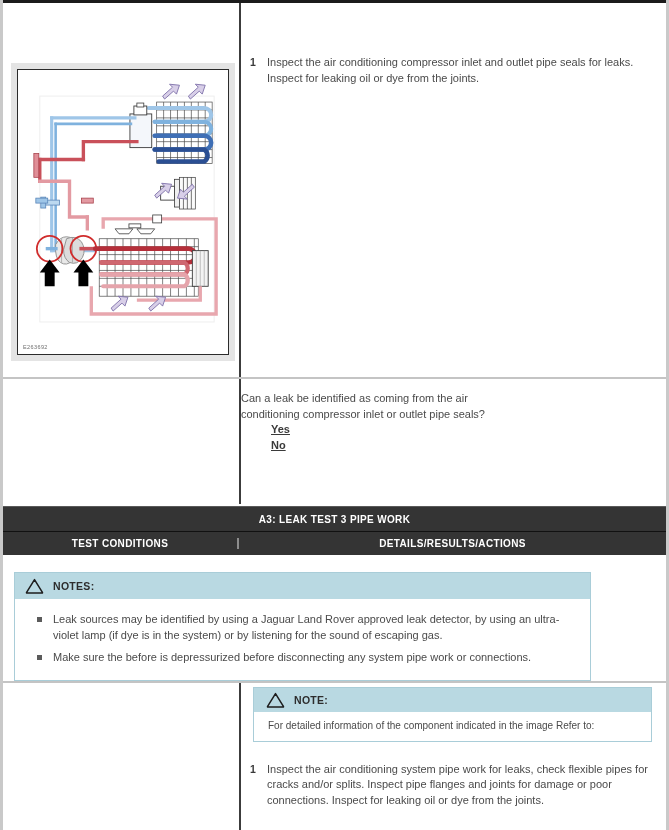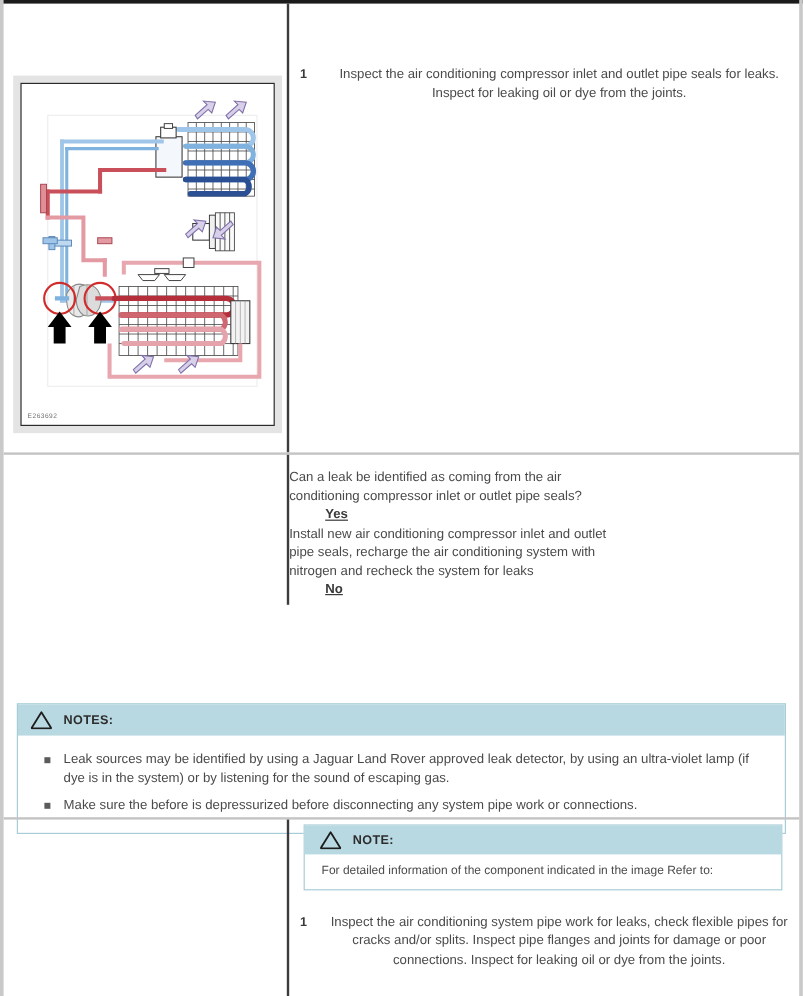--- a/index.html
+++ b/index.html
@@ -23,21 +23,21 @@
   .hdiv{position:absolute;left:3px;right:3px;height:2px;background:#c4c4c4;}
   .col-right{position:absolute;left:241px;right:3px;top:0;box-sizing:border-box;}
 
   
   .step{display:flex;padding:0;}
   .step-num{
     width:26px;flex:0 0 26px;text-align:left;
     font-size:10.5px;font-weight:bold;color:#3a3a3a;
     padding-left:9px;box-sizing:border-box;line-height:15px;
   }
-  .step-text{font-size:11px;line-height:15.5px;color:#4a4a4a;padding-right:1px;text-align:center;}
+  .step-text{font-size:11px;line-height:15.5px;color:#4a4a4a;padding-right:1px;}
 
   
   .qa{font-size:11px;line-height:15.5px;color:#4a4a4a;padding-right:14px;}
   .qa .ans{font-weight:bold;padding-left:30px;color:#3a3a3a;text-decoration:underline;}
   .qa .lnk{color:#1c64b4;}
   .qa .lnk-tail{color:#4a4a4a;}
 
   
   .barwrap{position:absolute;left:3px;right:3px;}
   .bar{
@@ -273,29 +273,35 @@
   </div>
 
   <div class="hdiv" style="top:377px;"></div>
 
   <div class="block" style="left:0;top:379px;width:544px;height:125px;">
     <div class="vdiv" style="left:239px;"></div>
     <div class="col-right" style="top:12px;">
       <div class="qa">
         <div>Can a leak be identified as coming from the air conditioning compressor inlet or outlet pipe seals?</div>
         <div class="ans">Yes</div>
-        <div>Install new air conditioning compressor inlet and outlet pipe seals, recharge the air conditioning system with nitrogen and recheck the system for leaks</div>
         <div class="ans">No</div>
       </div>
     </div>
   </div>
 
+  <div class="barwrap" style="top:506px;">
+    <div class="bar bar-title">A3: LEAK TEST 3 PIPE WORK</div>
+    <div class="bar bar-cols">
+      <div class="c1">TEST CONDITIONS</div>
+      <div class="c2">DETAILS/RESULTS/ACTIONS</div>
+    </div>
+  </div>
 
   <div class="block" style="left:0;top:557px;width:669px;height:123px;">
-    <div class="notebox" style="position:absolute;left:14px;top:29px;width:641px;">
+    <div class="notebox" style="position:absolute;left:14px;top:15px;width:577px;">
       <div class="note-head">
         <svg class="tri" width="19" height="16" viewBox="0 0 19 16">
           <path d="M9.5 1.6 L17.4 14.3 Q17.8 15 17 15 L2 15 Q1.2 15 1.6 14.3 Z" fill="none" stroke="#1d1d1d" stroke-width="1.5" stroke-linejoin="round"></path>
         </svg>
         <span class="note-title">NOTES:</span>
       </div>
       <div class="note-body">
         <ul class="notes">
           <li>Leak sources may be identified by using a Jaguar Land Rover approved leak detector, by using an ultra-violet lamp (if dye is in the system) or by listening for the sound of escaping gas.</li>
           <li>Make sure the before is depressurized before disconnecting any system pipe work or connections.</li>

